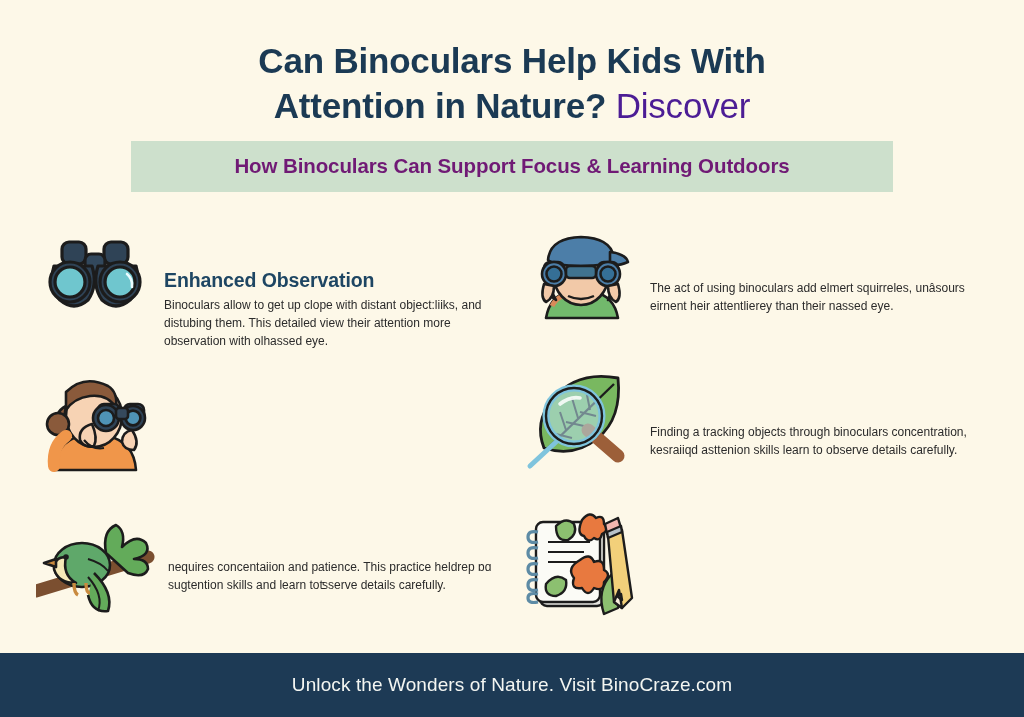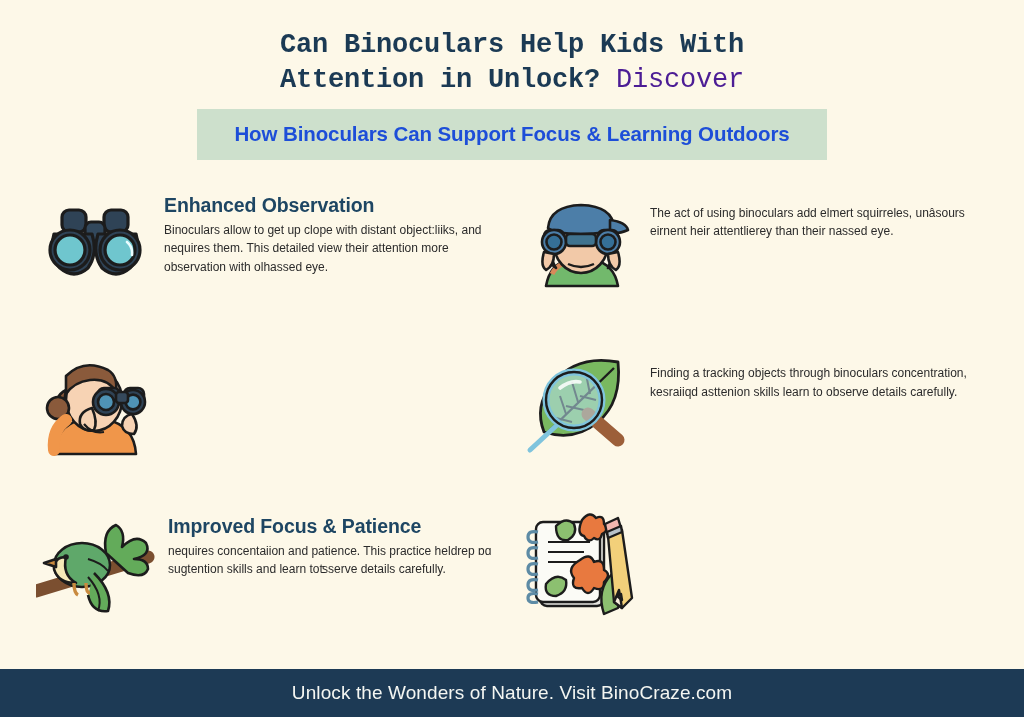--- a/index.html
+++ b/index.html
@@ -15,43 +15,42 @@
     background:#fdf8e8;
     display:flex;flex-direction:column;
   }
 
   
   .header{
     padding:28px 100px 0 100px;
     text-align:center;
   }
   .title{
-    font-size:27px;
+    font-size:35px;
     font-weight:bold;
     color:#1b3a54;
     line-height:1.28;
     letter-spacing:-0.2px;
-    margin:0;
-    font-family:Liberation Mono, monospace;
+    margin:11px;
   }
   .title .light{
     font-weight:normal;
     color:#4c1d95;
   }
   .subtitle-wrap{
     margin-top:12px;
     display:flex;justify-content:center;
   }
   .subtitle{
     background:#cde0cc;
-    color:#1d4ed8;
+    color:#701a75;
     font-size:20.5px;
     font-weight:bold;
     padding:13px 18px 14px 18px;
-    width:630px;
+    width:762px;
     box-sizing:border-box;
     text-align:center;
     letter-spacing:-0.1px;
   }
 
   
   .grid{
     flex:1;
     display:grid;
     grid-template-columns:1fr 1fr;
@@ -66,57 +65,57 @@
     padding:4px 10px;
     box-sizing:border-box;
   }
   .art{
     flex:0 0 118px;
     height:108px;
     display:flex;align-items:center;justify-content:center;
     margin-top:4px;
   }
   .art svg{display:block;}
-  .txt{flex:1;min-width:0;padding-top:8px;}
+  .txt{flex:1;min-width:0;padding-top:8px;margin-top:43px;}
   .cell-title{
     font-size:19.5px;
     font-weight:bold;
     color:#1e4663;
     margin:0 0 4px 0;
     letter-spacing:-0.1px;
   }
   .cell-body{
     font-size:12px;
     color:#2b2b2b;
     line-height:1.52;
     margin:0;
   }
   .cell.no-title .txt{padding-top:18px;}
 
   
   .footer{
-    height:48px;
+    height:64px;
     background:#1d3a55;
     display:flex;align-items:center;justify-content:center;
   }
   .footer-text{
     color:#f4f6f2;
     font-size:19px;
     letter-spacing:0.1px;
   }
 </style>
 </head>
 <body>
 
 <div class="poster">
 
   <div class="header">
     <h1 class="title">
       <span>Can Binoculars Help Kids With</span><br>
-      <span>Attention in Unlock?</span>
+      <span>Attention in Nature?</span>
       <span class="light">Discover</span>
     </h1>
     <div class="subtitle-wrap">
       <div class="subtitle">How Binoculars Can Support Focus &amp; Learning Outdoors</div>
     </div>
   </div>
 
   <div class="grid">
 
     <div class="cell">
@@ -131,21 +130,21 @@
             <circle cx="34" cy="56" r="20" fill="#2f4356"></circle>
             <circle cx="84" cy="56" r="20" fill="#2f4356"></circle>
             <circle cx="34" cy="56" r="15" fill="#6fc6ce"></circle>
             <circle cx="84" cy="56" r="15" fill="#6fc6ce"></circle>
           </g>
           <path d="M91 48 q6 5 5 13" stroke="#eafcff" stroke-width="2.6" fill="none" stroke-linecap="round"></path>
         </svg>
       </div>
       <div class="txt">
         <h3 class="cell-title">Enhanced Observation</h3>
-        <p class="cell-body">Binoculars allow to get up clope with distant object:liiks, and nequires them. This detailed view their attention more observation with olhassed eye.</p>
+        <p class="cell-body">Binoculars allow to get up clope with distant object:liiks, and distubing them. This detailed view their attention more observation with olhassed eye.</p>
       </div>
     </div>
 
     <div class="cell no-title">
       <div class="art">
         <svg width="118" height="108" viewBox="0 0 118 108">
           <g stroke="#1c1c1c" stroke-width="2.6" stroke-linejoin="round">
             <path d="M24 96 q4-22 22-26 h26 q20 4 24 26 z" fill="#72b96c"></path>
             <path d="M44 72 q-10 4 -14 12" fill="none" stroke="#d98a5a" stroke-width="5"></path>
             <ellipse cx="59" cy="54" rx="27" ry="29" fill="#f2c9a8"></ellipse>
@@ -230,21 +229,20 @@
             <circle cx="30" cy="44" r="2.8" fill="#1c1c1c" stroke="none"></circle>
             <path d="M20 46 L8 50 L20 54 z" fill="#c98a3e"></path>
             <path d="M58 60 q20 20 14 38 q-16 2 -20-16" fill="#63ab5a"></path>
             <path d="M52 64 q16 18 10 34" fill="none" stroke-width="2"></path>
             <path d="M38 70 q0 10 4 12 M50 70 q0 10 4 10" fill="none" stroke="#c98a3e" stroke-width="3.4"></path>
             <path d="M52 46 q14 4 20 12" fill="none" stroke-width="2"></path>
           </g>
         </svg>
       </div>
       <div class="txt">
-        <h3 class="cell-title">Improved Focus &amp; Patience</h3>
         <p class="cell-body">nequires concentaiion and patience. This practice heldrep ɒɑ sugtention skills and learn toʦserve details carefully.</p>
       </div>
     </div>
 
     <div class="cell">
       <div class="art">
         <svg width="118" height="106" viewBox="0 0 118 106">
           <g stroke="#1c1c1c" stroke-width="2.4" stroke-linejoin="round">
             <rect x="18" y="14" width="64" height="80" rx="7" fill="#e6e6e0"></rect>
             <rect x="14" y="10" width="64" height="80" rx="7" fill="#fbfbf6"></rect>

